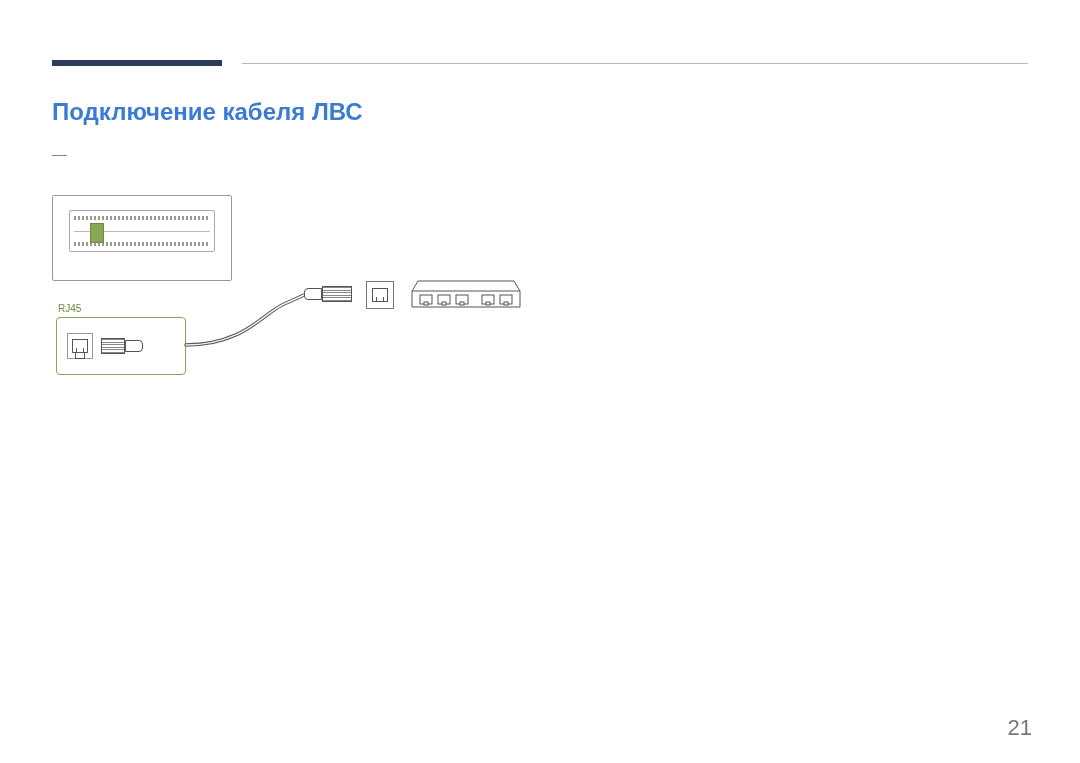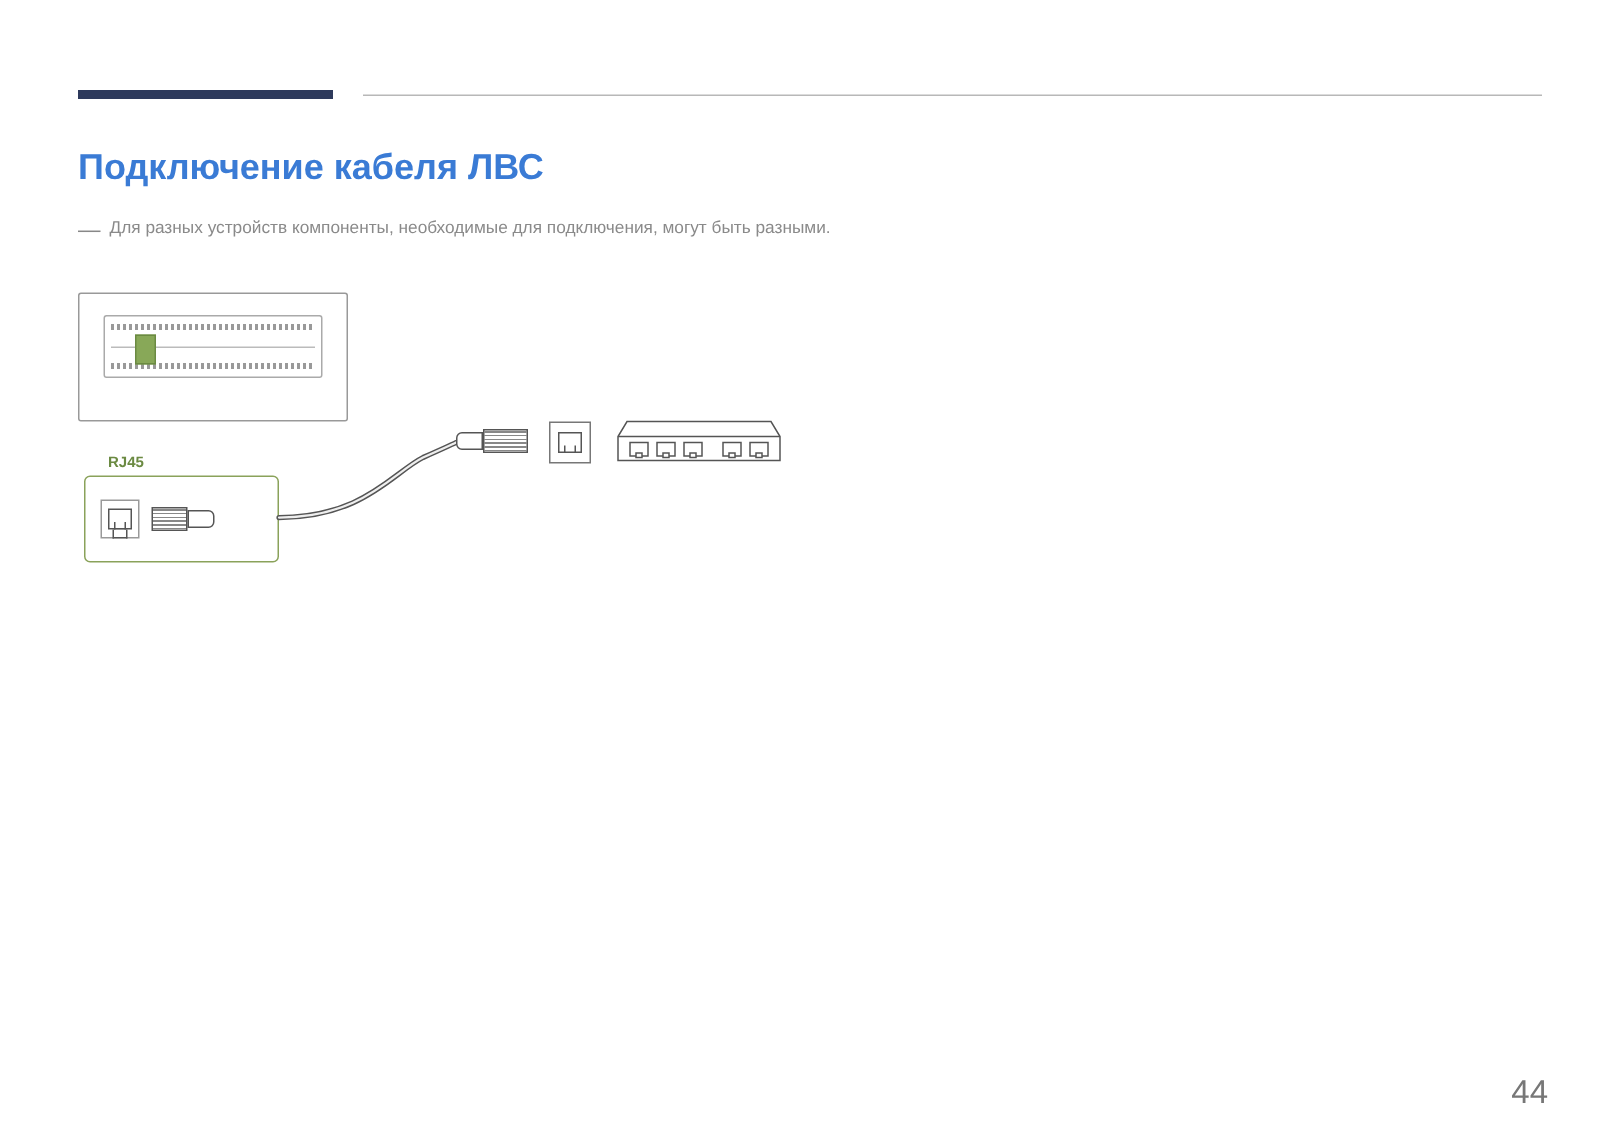--- a/index.html
+++ b/index.html
@@ -109,24 +109,24 @@
     top: 12px;
     left: 20px;
     width: 14px;
     height: 20px;
     background: #88a858;
     border: 1px solid #6b8a42;
   }
   .rj45-label {
     position: absolute;
     top: 108px;
-    left: 20px;
+    left: 6px;
     font-size: 10px;
     color: #6b8a42;
-    font-weight: 700;
+    font-weight: 400;
     text-align: center;
   }
   .rj45-box {
     position: absolute;
     top: 122px;
     left: 4px;
     width: 130px;
     height: 58px;
     border: 1.5px solid #8aa25a;
     border-radius: 4px;
@@ -264,21 +264,20 @@
 
 <div class="header-bar">
   <div class="header-accent"></div>
   <div class="header-line"></div>
 </div>
 
 <h1 class="section-title">Подключение кабеля ЛВС</h1>
 
 <div class="note-block">
   <span class="note-dash">―</span>
-  <span class="note-text">Для разных устройств компоненты, необходимые для подключения, могут быть разными.</span>
 </div>
 
 <div class="diagram-area">
 
   <div class="device-frame">
     <div class="device-inner">
       <div class="device-strip top"></div>
       <div class="device-mid-line"></div>
       <div class="device-strip bottom"></div>
       <div class="device-green"></div>
@@ -325,13 +324,13 @@
         <rect x="72" y="18" width="12" height="9"></rect>
           <rect x="76" y="25" width="4" height="3"></rect>
         <rect x="90" y="18" width="12" height="9"></rect>
           <rect x="94" y="25" width="4" height="3"></rect>
       </g>
     </svg>
   </div>
 
 </div>
 
-<div class="page-number">44</div>
+<div class="page-number">21</div>
 
 </body></html>

